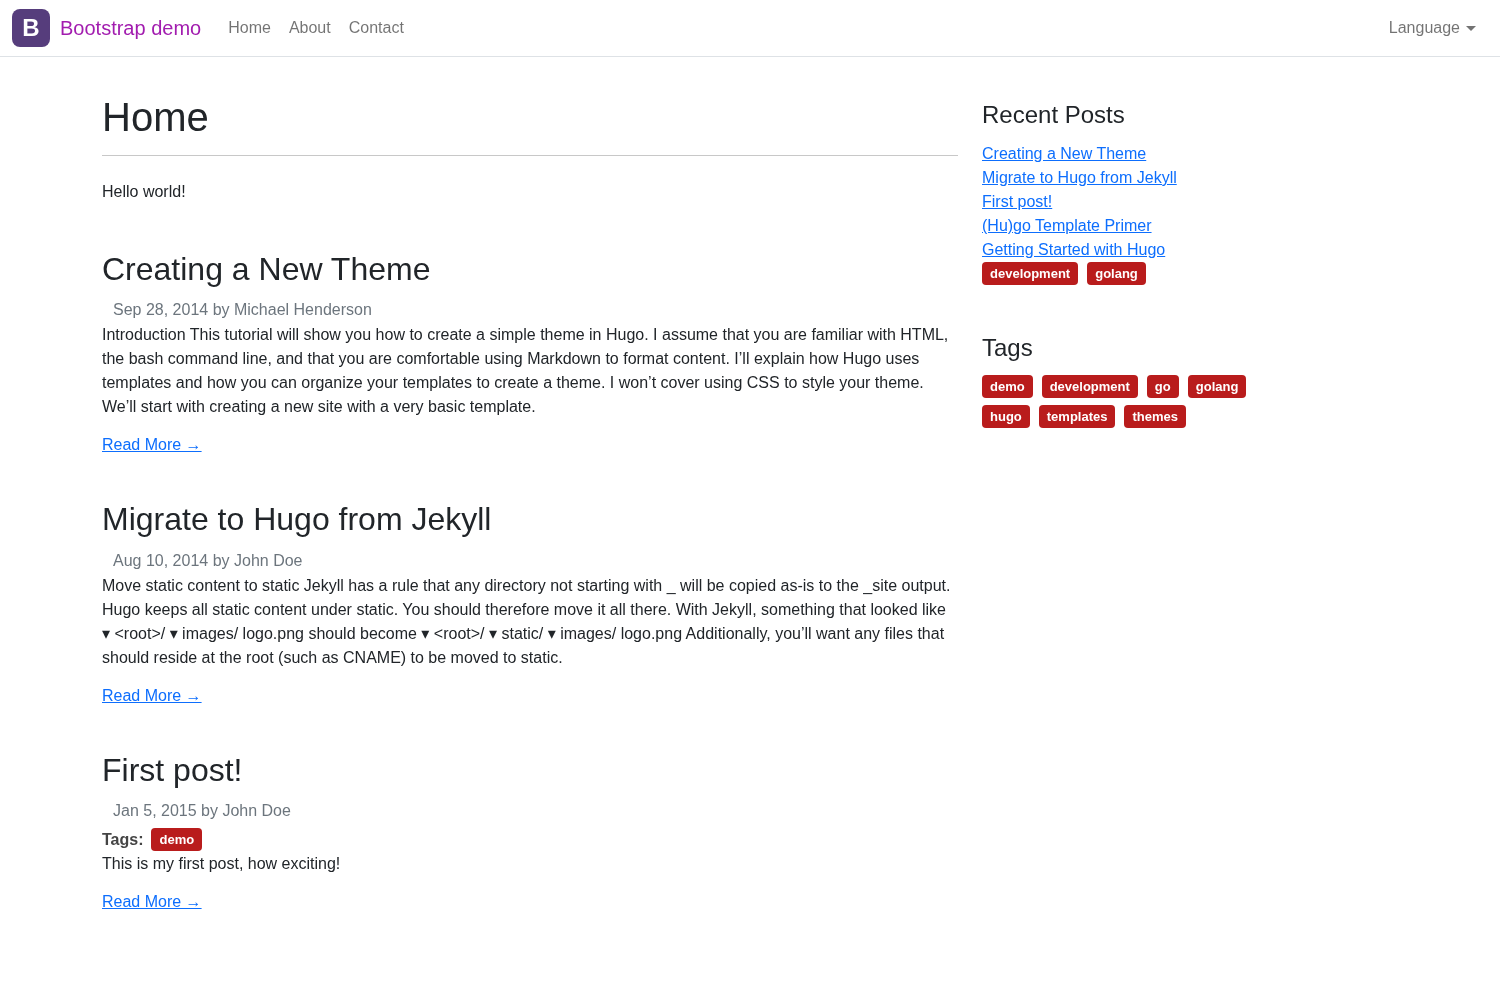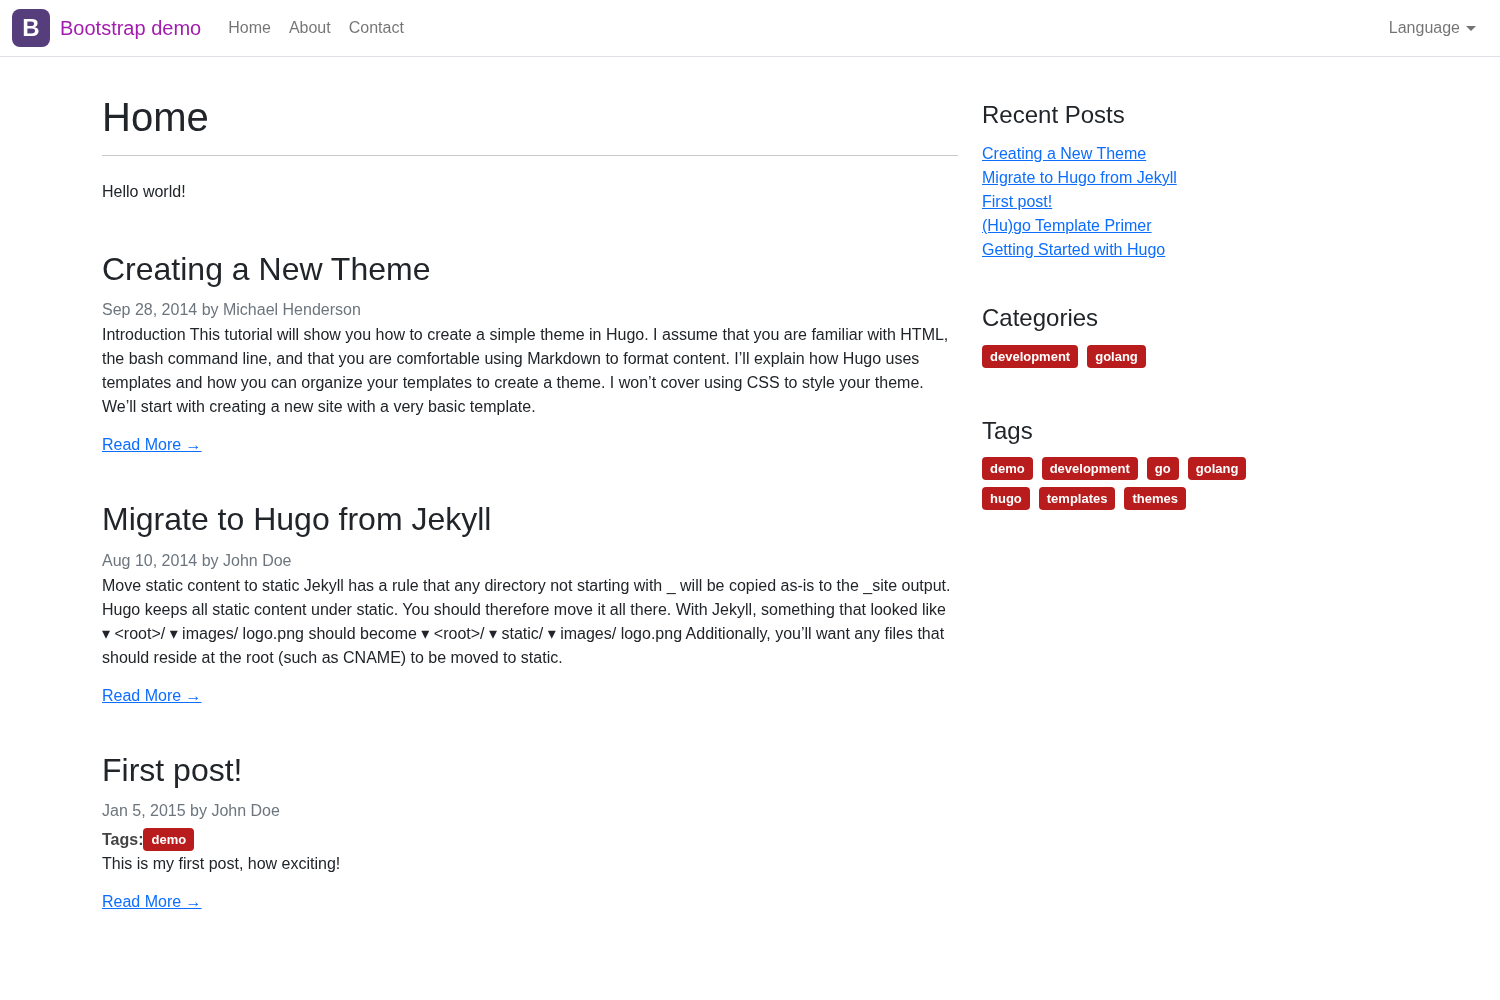--- a/index.html
+++ b/index.html
@@ -50,28 +50,28 @@
   .content { width: 880px; padding: 0 12px; }
   .sidebar { width: 440px; padding: 0 12px; }
 
   
   .page-title { font-size: 40px; font-weight: 400; margin: 36px 0 14px; line-height: 1.2; }
   .title-rule { border: 0; border-top: 1px solid #c8c8c8; margin: 0 0 6px; }
   .intro { margin: 24px 0 0; line-height: 1.5; }
 
   article { margin-top: 46px; }
   .post-title { font-size: 32px; font-weight: 400; margin: 0 0 10px; line-height: 1.2; }
-  .meta { color: #6c757d; margin: 0 0 1px; line-height: 1.5; }
+  .meta { color: #6c757d; margin: 0 11px 1px; line-height: 1.5; }
   .excerpt { margin: 1px 0 0; line-height: 1.5; }
   .excerpt + .excerpt { margin-top: 16px; }
   .read-more {
     display: inline-block; margin-top: 17px;
     color: #0d6efd; 
   }
-  .tags-row { margin: 5px 0 1px; display: flex; align-items: center; }
+  .tags-row { margin: 5px 0 1px; display: flex; align-items: center; gap: 8px; }
   .tags-label { font-weight: 700; color: #444; }
 
   .badge {
     display: inline-block; background: #b91c1c; color: #fff;
     font-size: 13px; font-weight: 700; line-height: 1;
     padding: 5px 8px; border-radius: 4px;
     text-decoration: none;
   }
 
   
@@ -137,21 +137,20 @@
     </div>
 
     <aside class="sidebar">
       <h3 class="side-title first">Recent Posts</h3>
       <a class="recent-link" href="#">Creating a New Theme</a>
       <a class="recent-link" href="#">Migrate to Hugo from Jekyll</a>
       <a class="recent-link" href="#">First post!</a>
       <a class="recent-link" href="#">(Hu)go Template Primer</a>
       <a class="recent-link" href="#">Getting Started with Hugo</a>
 
-      <h3 class="side-title">Categories</h3>
       <div class="badge-cloud">
         <a class="badge" href="#">development</a>
         <a class="badge" href="#">golang</a>
       </div>
 
       <h3 class="side-title">Tags</h3>
       <div class="badge-cloud">
         <a class="badge" href="#">demo</a>
         <a class="badge" href="#">development</a>
         <a class="badge" href="#">go</a>

